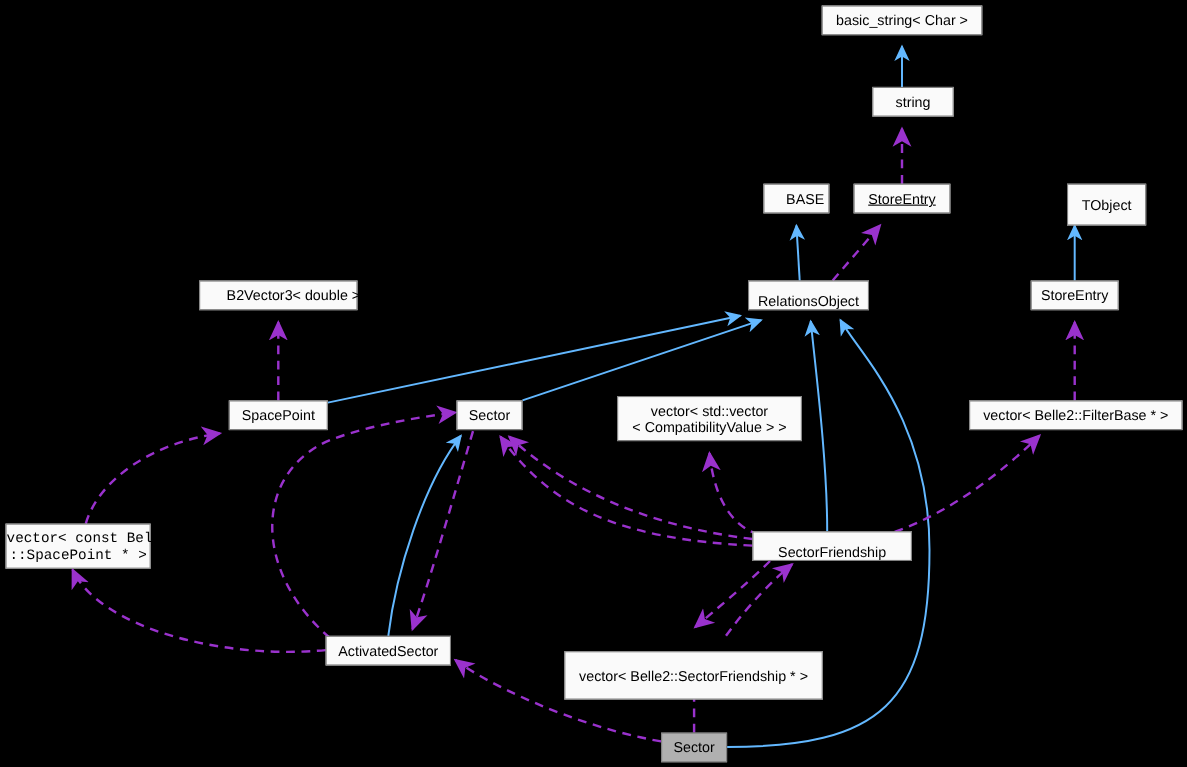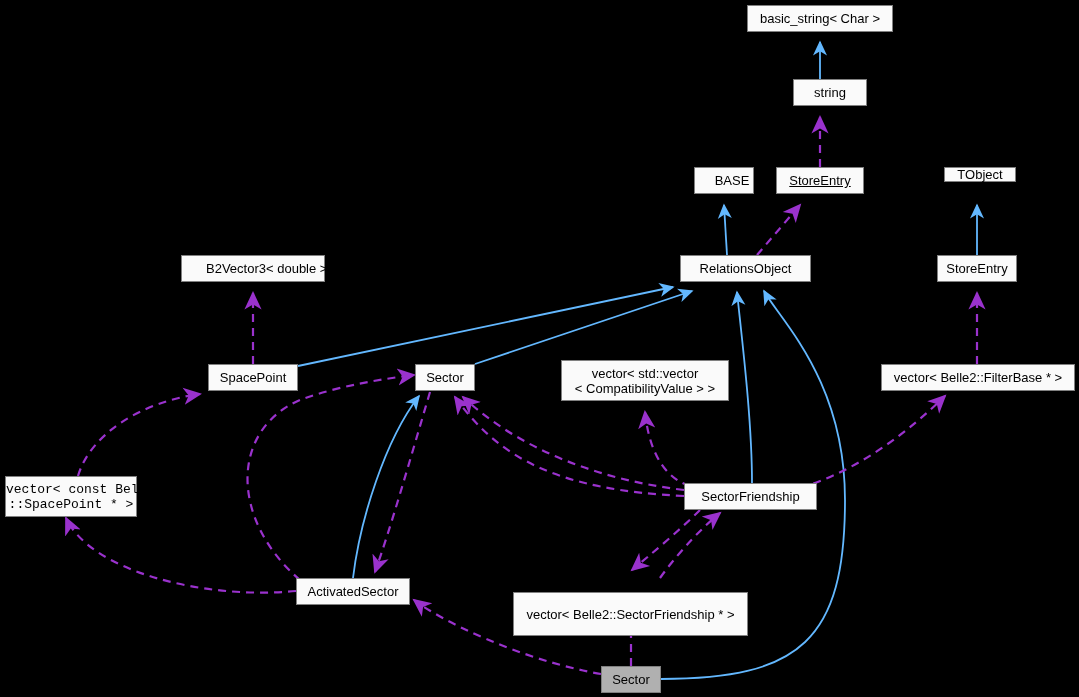--- a/index.html
+++ b/index.html
@@ -83,29 +83,29 @@
         <path d="M 684,490 C 600,480 520,450 463,397" fill="none" stroke="#9a32cd" stroke-width="2.2" stroke-dasharray="8,6" marker-end="url(#arrow-usage)"></path>
         <path d="M 684,496 C 560,490 500,460 455,397" fill="none" stroke="#9a32cd" stroke-width="2.2" stroke-dasharray="8,6" marker-end="url(#arrow-usage)"></path>
         <path d="M 800,488 C 860,470 910,430 945,396" fill="none" stroke="#9a32cd" stroke-width="2.2" stroke-dasharray="8,6" marker-end="url(#arrow-usage)"></path>
       </g>
   </svg>
   <div id="node-layer">
       <div class="node" style="left: 747px; top: 5px; width: 146px; height: 27px;"><span class="label">basic_string&lt; Char &gt;</span></div>
       <div class="node" style="left: 793px; top: 79px; width: 74px; height: 27px;"><span class="label">string</span></div>
       <div class="node" style="left: 694px; top: 167px; width: 60px; height: 27px; padding-left: 16px;"><span class="label">BASE</span></div>
       <div class="node" style="left: 776px; top: 167px; width: 88px; height: 27px; text-decoration: underline;"><span class="label">StoreEntry</span></div>
-      <div class="node" style="left: 944px; top: 167px; width: 72px; height: 15px;"><span class="label">TObject</span></div>
-      <div class="node" style="left: 680px; top: 255px; width: 131px; height: 27px;"><span class="label">RelationsObject</span></div>
+      <div class="node" style="left: 970px; top: 167px; width: 72px; height: 38px;"><span class="label">TObject</span></div>
+      <div class="node" style="left: 680px; top: 255px; width: 110px; height: 27px; align-items: flex-end;"><span class="label">RelationsObject</span></div>
       <div class="node" style="left: 937px; top: 255px; width: 80px; height: 27px;"><span class="label">StoreEntry</span></div>
       <div class="node" style="left: 181px; top: 255px; width: 144px; height: 27px; padding-left: 24px;"><span class="label">B2Vector3&lt; double &gt;</span></div>
       <div class="node" style="left: 208px; top: 364px; width: 90px; height: 27px;"><span class="label">SpacePoint</span></div>
       <div class="node" style="left: 415px; top: 364px; width: 60px; height: 27px;"><span class="label">Sector</span></div>
       <div class="node" style="left: 561px; top: 360px; width: 168px; height: 41px;"><span class="label">vector&lt; std::vector
 &lt; CompatibilityValue &gt; &gt;</span></div>
       <div class="node" style="left: 881px; top: 364px; width: 194px; height: 27px;"><span class="label">vector&lt; Belle2::FilterBase * &gt;</span></div>
       <div class="node" style="left: 5px; top: 476px; width: 132px; height: 41px; font-family: Liberation Mono, monospace;"><span class="label">vector&lt; const Belle2
 ::SpacePoint * &gt;</span></div>
-      <div class="node" style="left: 684px; top: 483px; width: 133px; height: 27px;"><span class="label">SectorFriendship</span></div>
+      <div class="node" style="left: 684px; top: 483px; width: 145px; height: 27px; align-items: flex-end;"><span class="label">SectorFriendship</span></div>
       <div class="node" style="left: 296px; top: 578px; width: 114px; height: 27px;"><span class="label">ActivatedSector</span></div>
       <div class="node" style="left: 513px; top: 592px; width: 235px; height: 44px;"><span class="label">vector&lt; Belle2::SectorFriendship * &gt;</span></div>
       <div class="node highlight" style="left: 601px; top: 666px; width: 60px; height: 27px;"><span class="label">Sector</span></div>
     </div>
 </div>
 
 </body></html>

